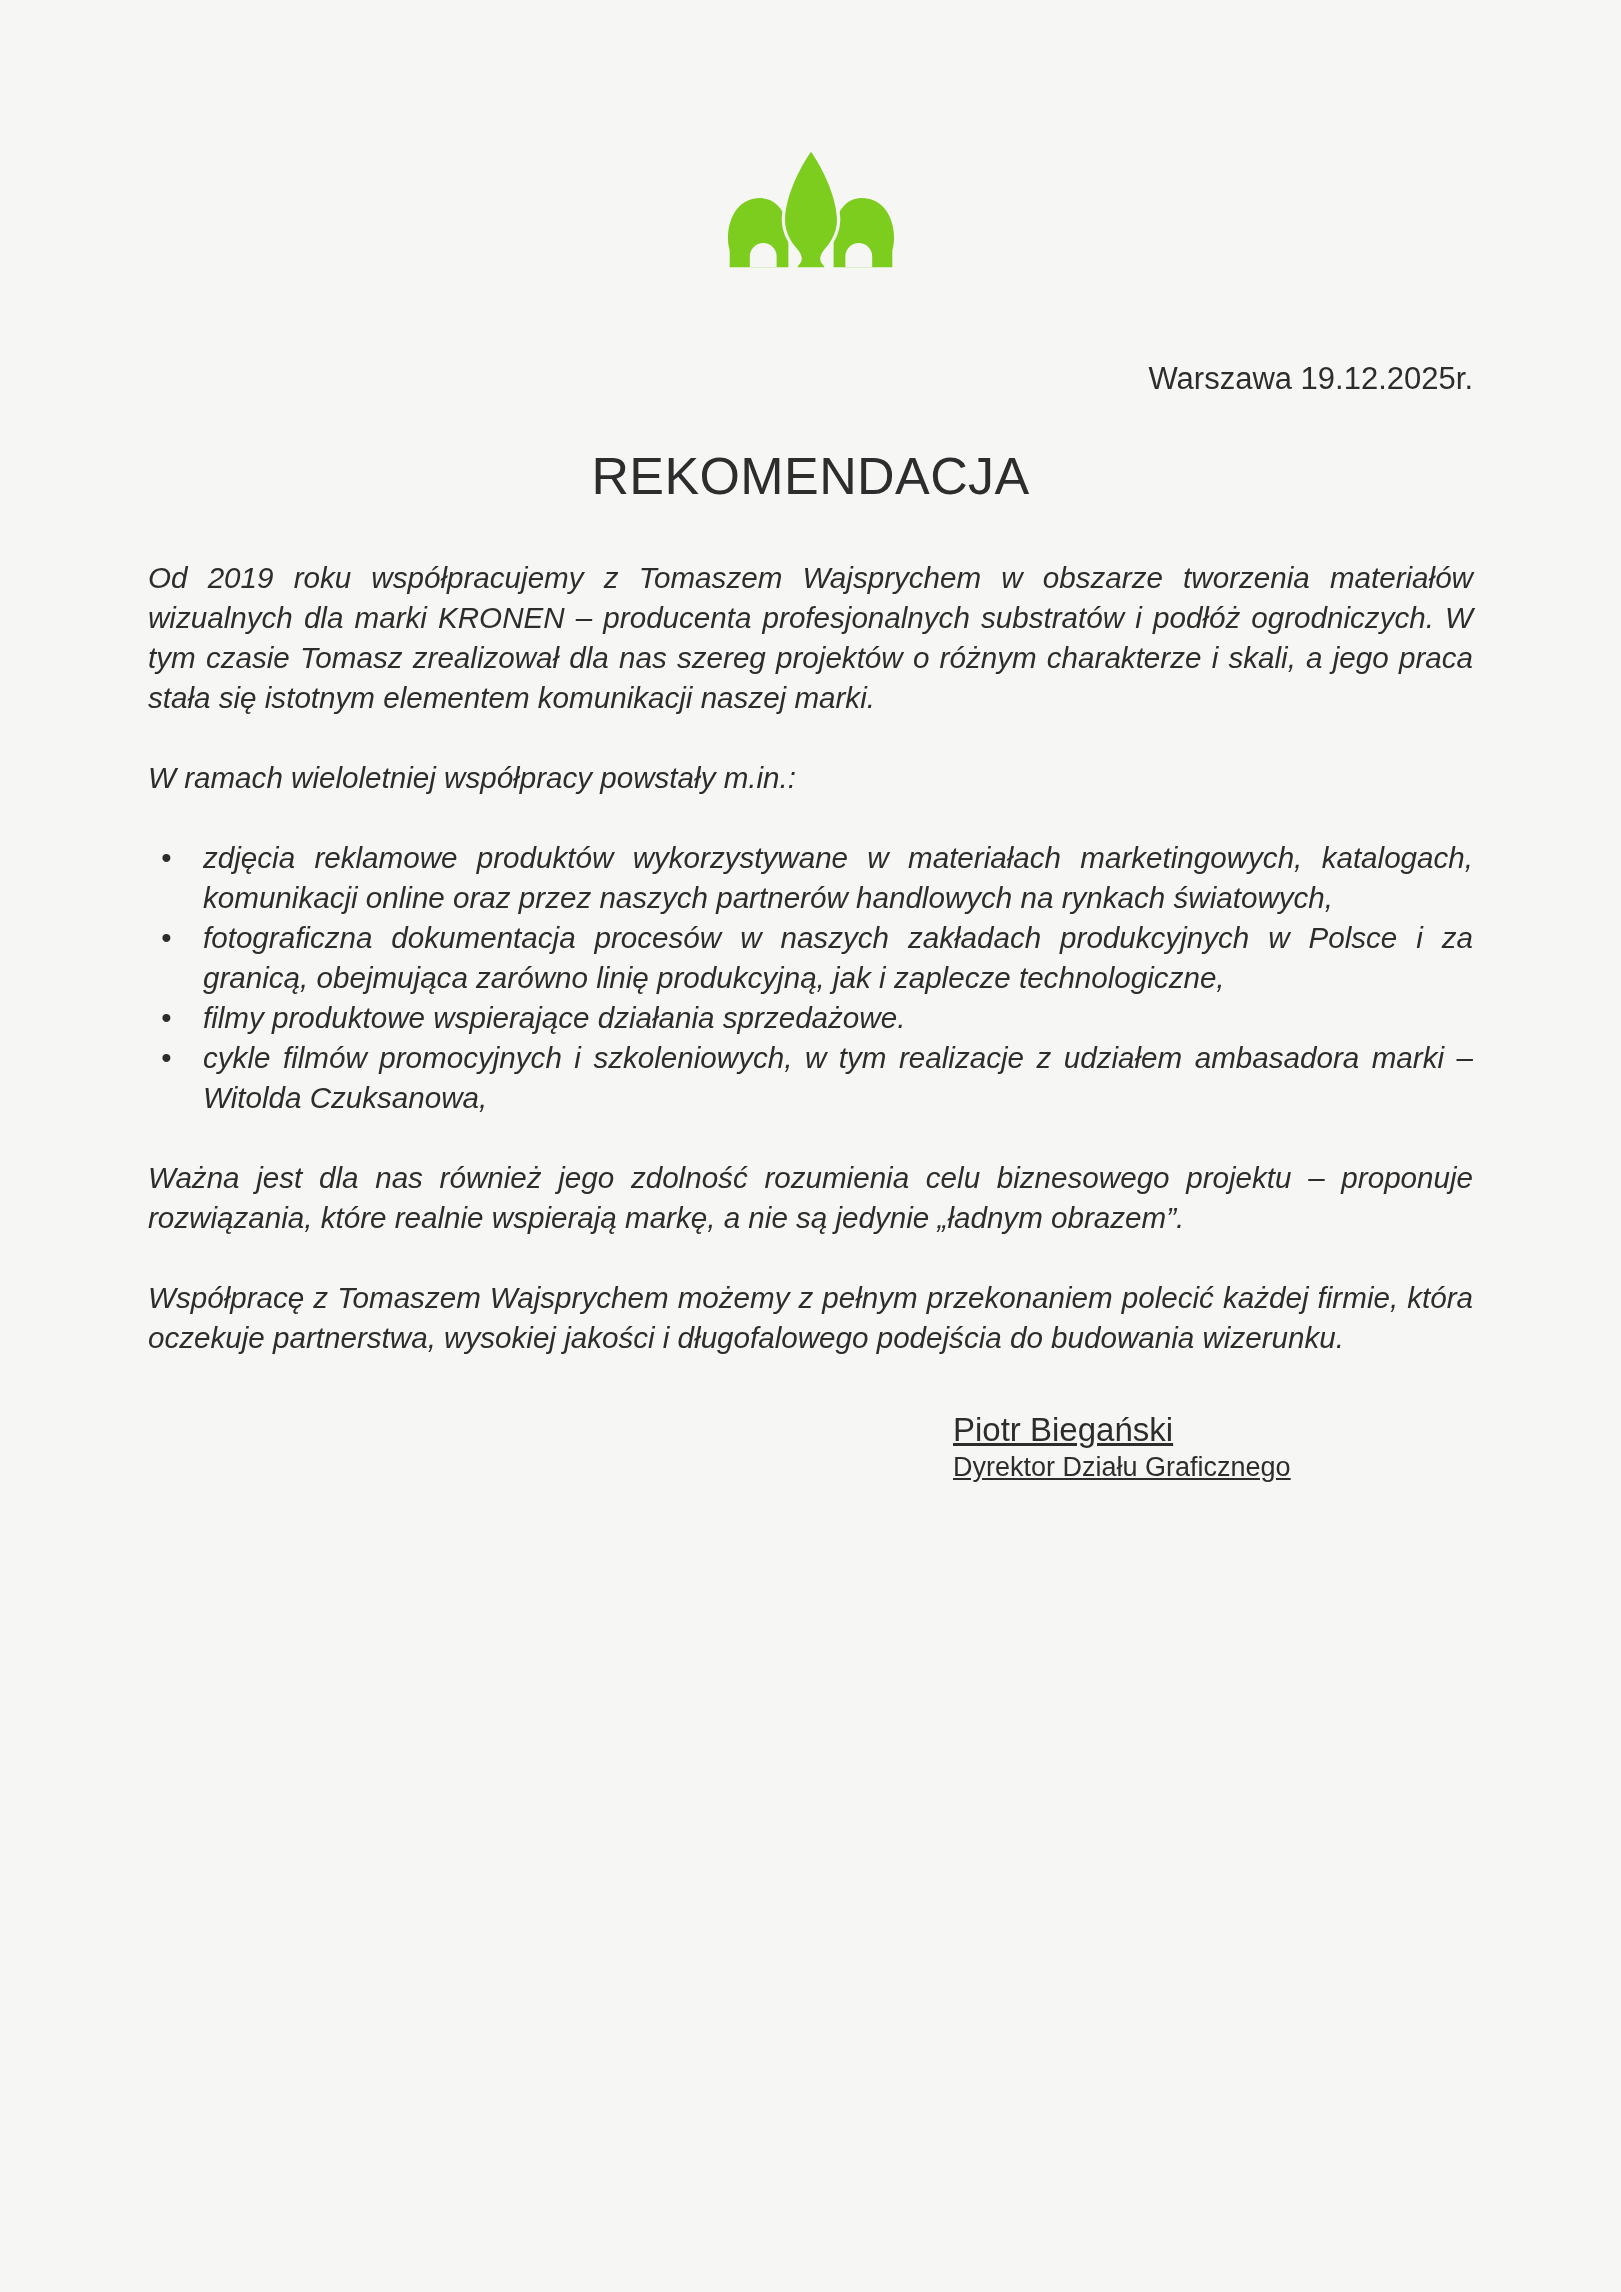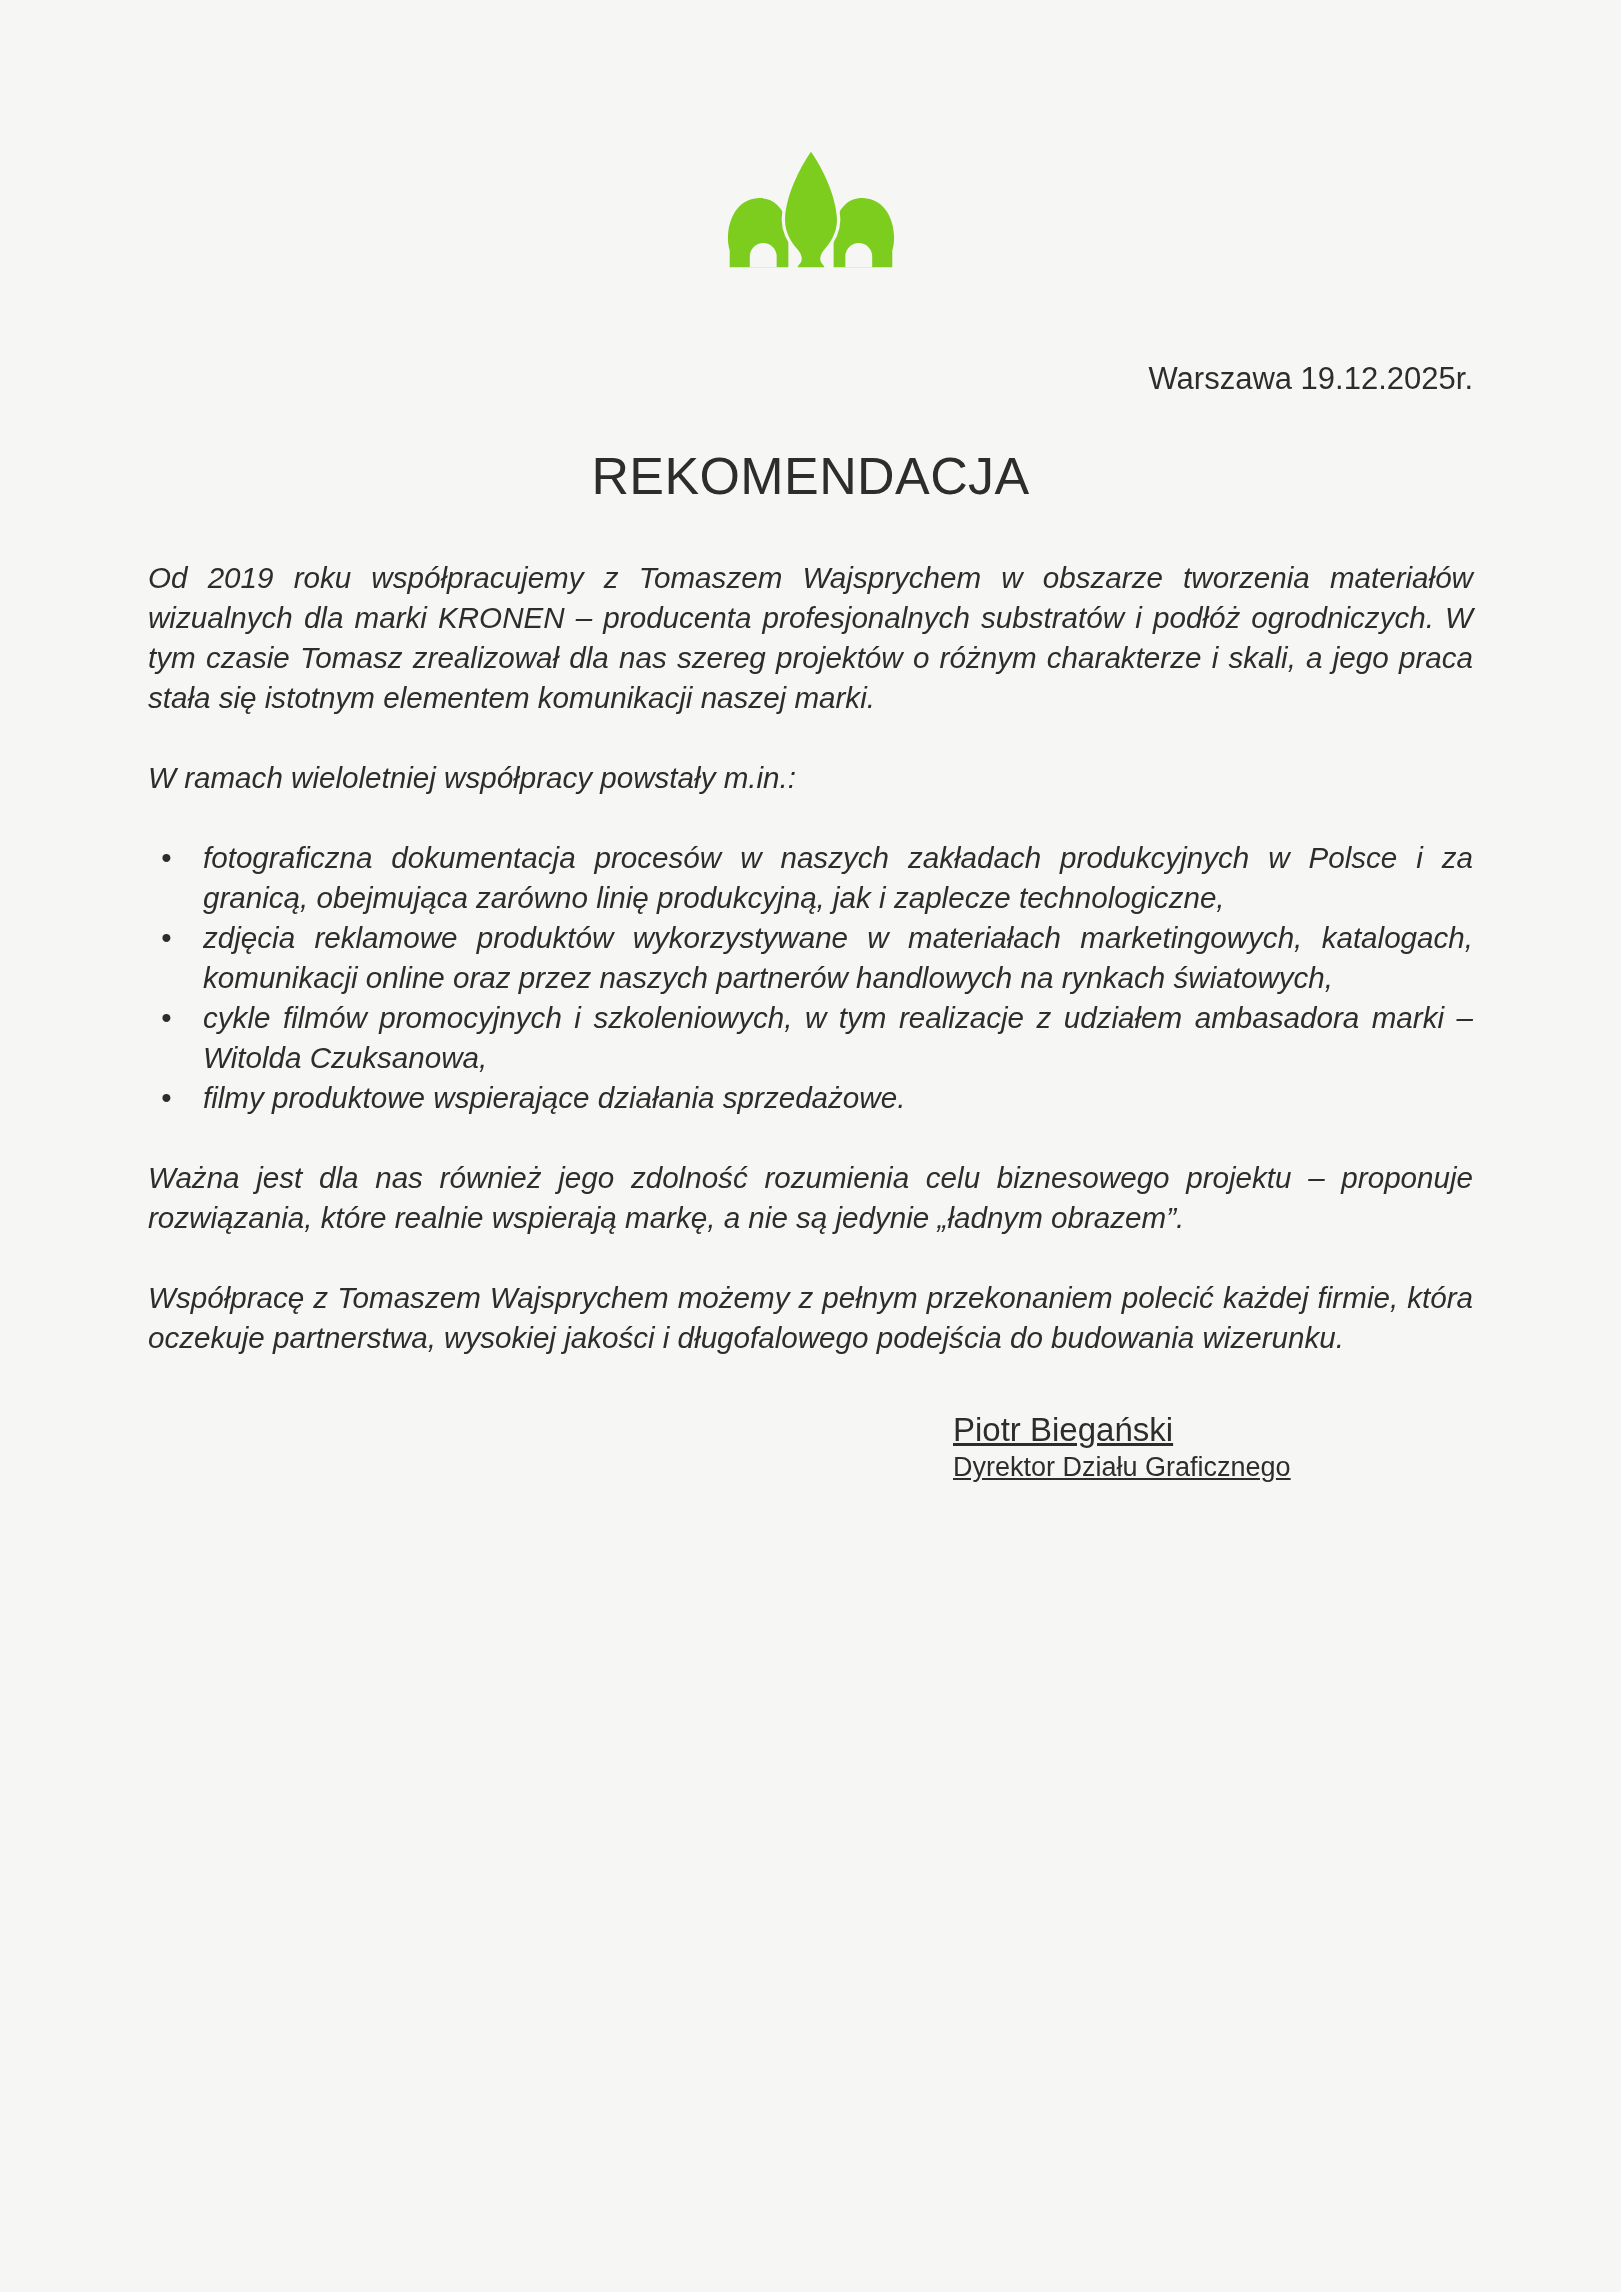--- a/index.html
+++ b/index.html
@@ -123,24 +123,24 @@
   <div class="date-row">Warszawa 19.12.2025r.</div>
 
   <div class="doc-title">REKOMENDACJA</div>
 
   <div class="doc-body">
     <p>Od 2019 roku współpracujemy z Tomaszem Wajsprychem w obszarze tworzenia materiałów wizualnych dla marki KRONEN – producenta profesjonalnych substratów i podłóż ogrodniczych. W tym czasie Tomasz zrealizował dla nas szereg projektów o różnym charakterze i skali, a jego praca stała się istotnym elementem komunikacji naszej marki.</p>
 
     <p>W ramach wieloletniej współpracy powstały m.in.:</p>
 
     <ul class="doc-list">
+      <li>zdjęcia reklamowe produktów wykorzystywane w materiałach marketingowych, katalogach, komunikacji online oraz przez naszych partnerów handlowych na rynkach światowych,</li>
       <li>fotograficzna dokumentacja procesów w naszych zakładach produkcyjnych w Polsce i za granicą, obejmująca zarówno linię produkcyjną, jak i zaplecze technologiczne,</li>
-      <li>zdjęcia reklamowe produktów wykorzystywane w materiałach marketingowych, katalogach, komunikacji online oraz przez naszych partnerów handlowych na rynkach światowych,</li>
+      <li>filmy produktowe wspierające działania sprzedażowe.</li>
       <li>cykle filmów promocyjnych i szkoleniowych, w tym realizacje z udziałem ambasadora marki – Witolda Czuksanowa,</li>
-      <li>filmy produktowe wspierające działania sprzedażowe.</li>
     </ul>
 
 
     <p>Ważna jest dla nas również jego zdolność rozumienia celu biznesowego projektu – proponuje rozwiązania, które realnie wspierają markę, a nie są jedynie „ładnym obrazem”.</p>
 
     <p>Współpracę z Tomaszem Wajsprychem możemy z pełnym przekonaniem polecić każdej firmie, która oczekuje partnerstwa, wysokiej jakości i długofalowego podejścia do budowania wizerunku.</p>
   </div>
 
   <div class="signature">
     <div class="sig-name">Piotr Biegański</div>

